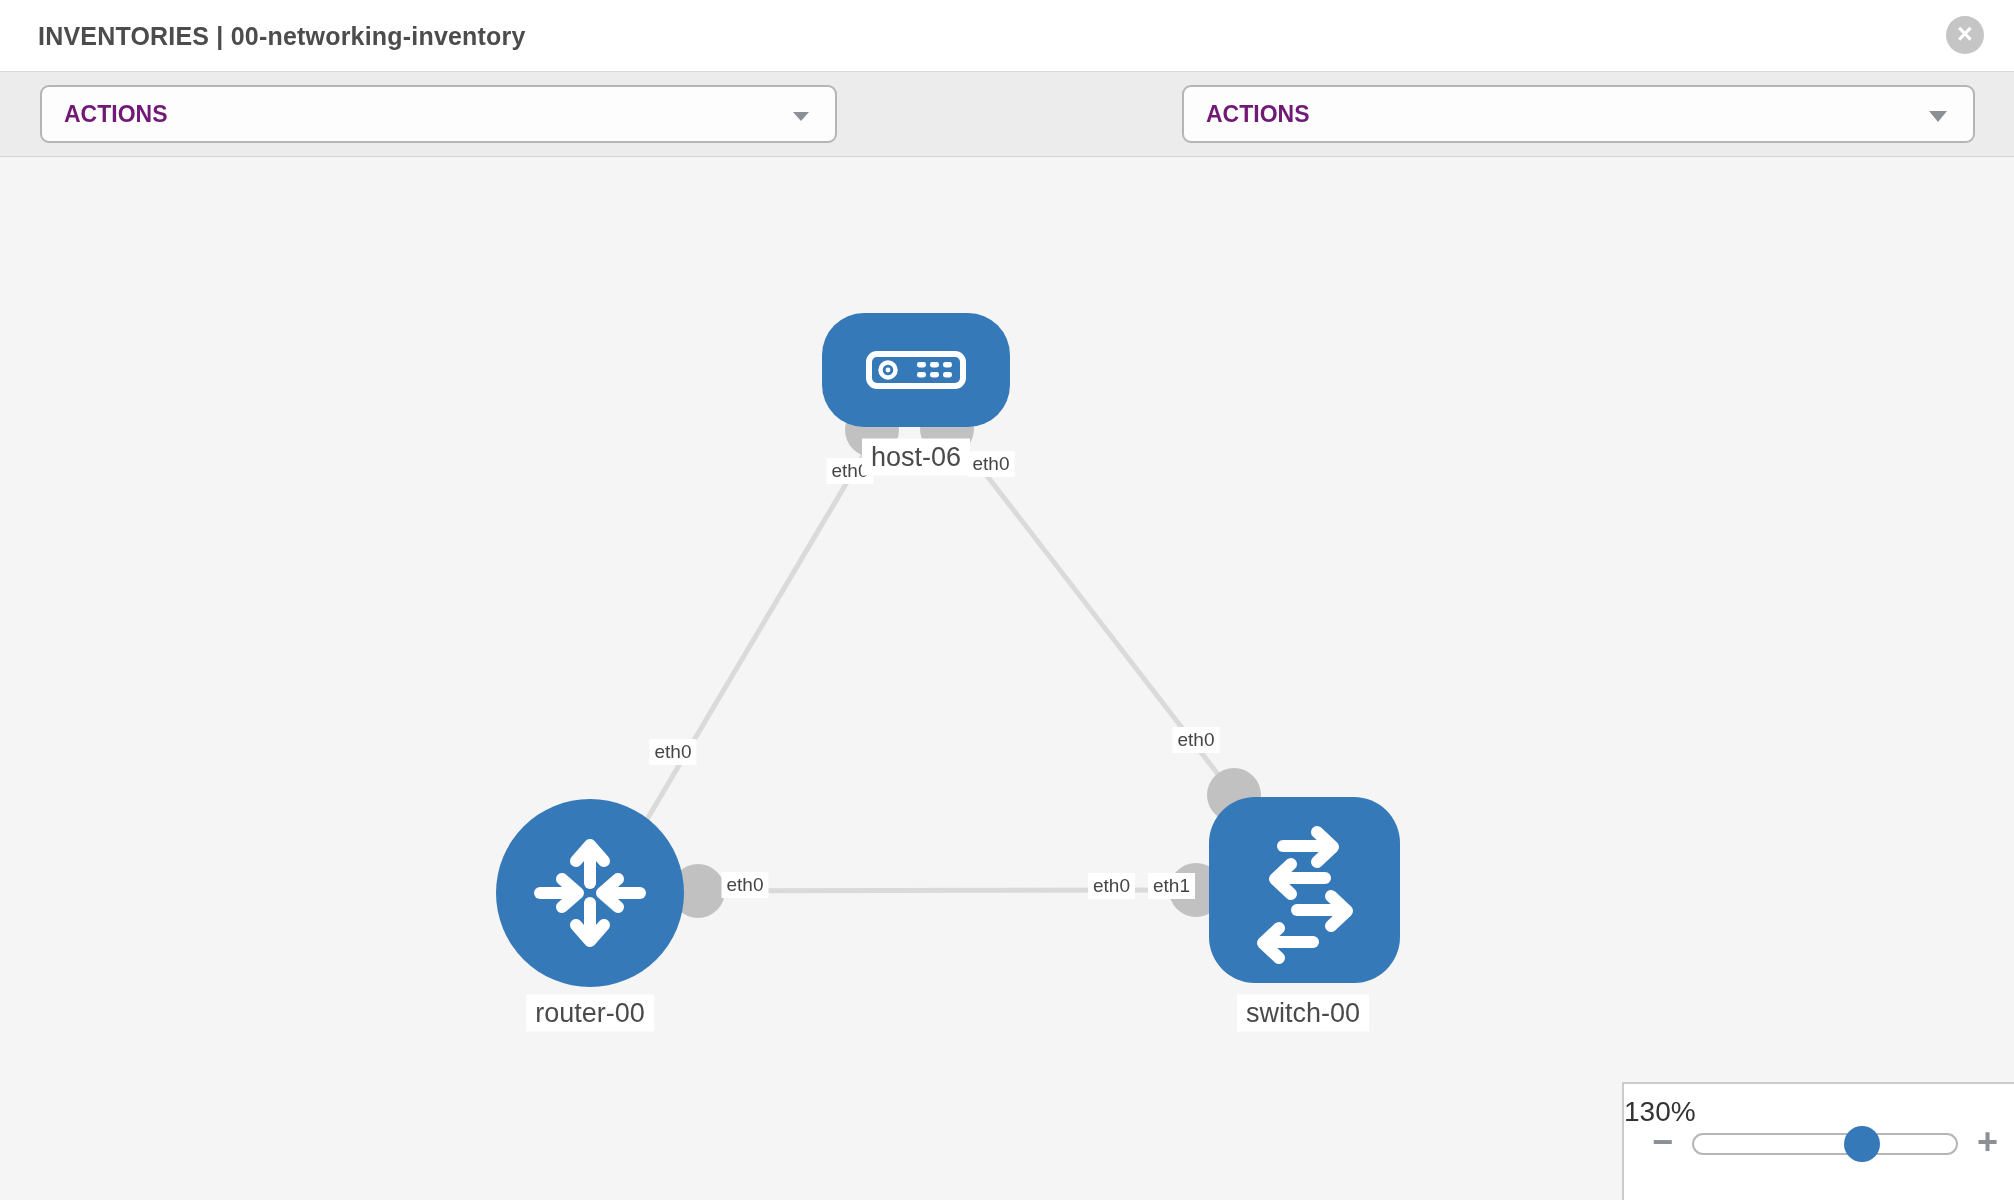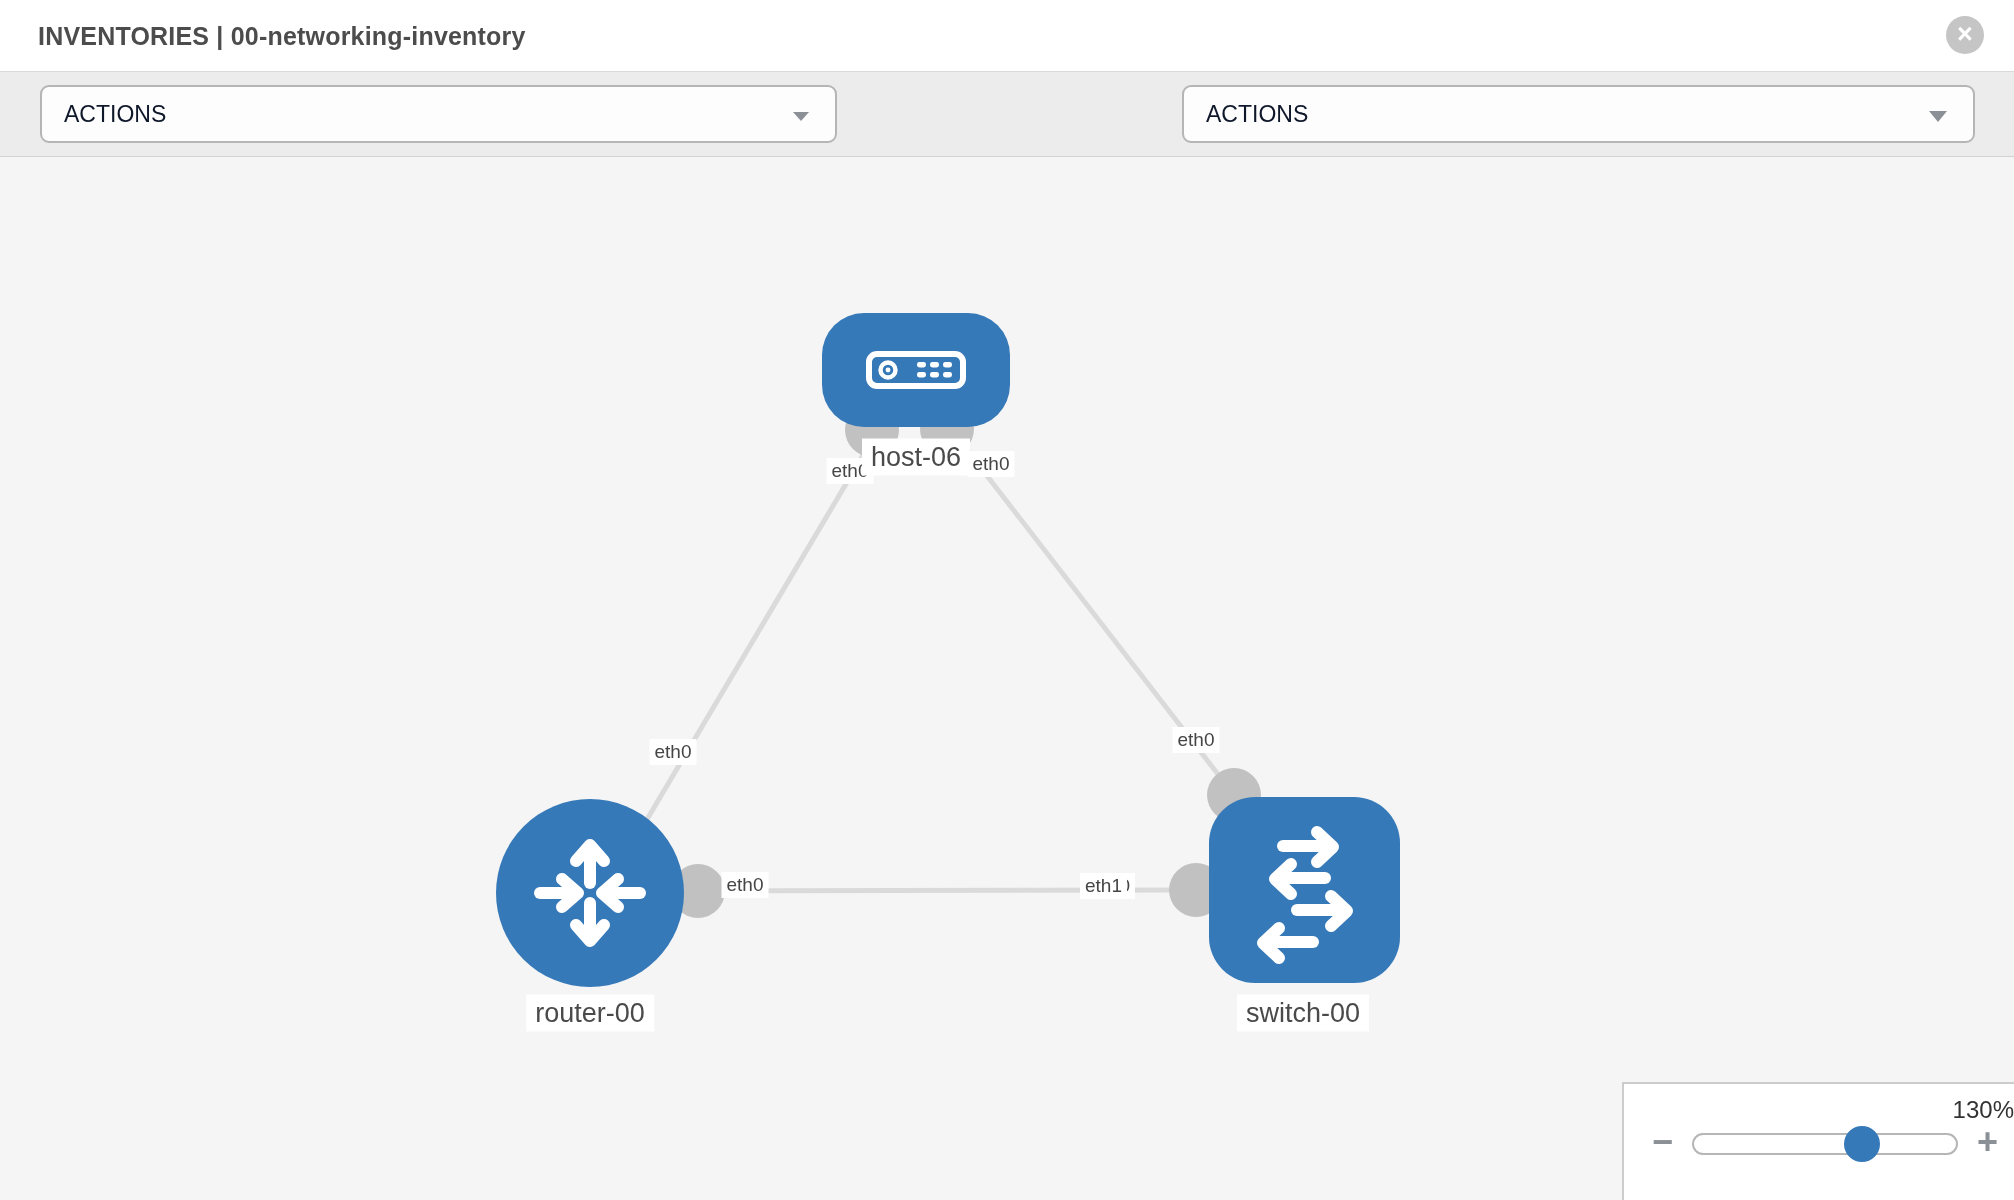--- a/index.html
+++ b/index.html
@@ -24,21 +24,21 @@
   
   .toolbar{
     position:absolute;left:0;top:72px;width:2014px;height:85px;background:#ececec;
     border-bottom:1px solid #d2d2d2;box-sizing:border-box;
   }
   .select-box{
     position:absolute;top:13px;height:58px;background:#fdfdfd;border:2px solid #b5b5b5;
     border-radius:9px;box-sizing:border-box;cursor:pointer;
   }
   .select-label{
-    position:absolute;left:22px;top:0;line-height:54px;font-size:23px;color:#0f172a;
+    position:absolute;left:22px;top:0;line-height:54px;font-size:23px;color:#701a75;font-weight:bold;
   }
   .caret{
     position:absolute;right:26px;top:24px;width:0;height:0;
     border-left:9px solid transparent;border-right:9px solid transparent;
     border-top:11px solid #8a9096;
   }
   .caret.small{
     border-left-width:8px;border-right-width:8px;border-top-width:9px;top:25px;
   }
   .tool-icon{position:absolute;top:98px;width:32px;height:32px;cursor:pointer;}
@@ -55,22 +55,22 @@
     position:absolute;transform:translate(-50%,-50%);background:#ffffff;
     color:#454545;font-size:19px;padding:2px 5px;white-space:nowrap;z-index:4;
   }
   .iface-label.anchor-left{transform:translate(0,-50%);}
   
   .zoom-panel{
     position:absolute;right:0;bottom:0;width:392px;height:118px;background:#ffffff;
     border-left:2px solid #cccccc;border-top:2px solid #cccccc;box-sizing:border-box;z-index:10;
   }
   .zoom-value{
-    position:absolute;left:0;top:12px;width:100%;text-align:right;
-    font-size:24px;color:#333333;
+    position:absolute;left:0;top:12px;width:100%;text-align:left;
+    font-size:28px;color:#333333;
   }
   .zoom-minus,.zoom-plus{
     position:absolute;top:38px;font-size:36px;font-weight:900;color:#8a9096;
     cursor:pointer;user-select:none;line-height:40px;
   }
   .zoom-minus{left:28px;}
   .zoom-plus{right:16px;}
   .zoom-track{
     position:absolute;left:68px;top:49px;width:266px;height:22px;background:#ffffff;
     border:2px solid #b6b6b6;border-radius:12px;box-sizing:border-box;cursor:pointer;
@@ -184,21 +184,21 @@
     <div class="node-label" style="left:916px;top:300px;">host-06</div>
     <div class="node-label" style="left:590px;top:856px;">router-00</div>
     <div class="node-label" style="left:1303px;top:856px;">switch-00</div>
 
     <div class="iface-label" style="left:850px;top:314px;">eth0</div>
     <div class="iface-label" style="left:991px;top:307px;">eth0</div>
     <div class="iface-label" style="left:673px;top:595px;">eth0</div>
     <div class="iface-label" style="left:1196px;top:583px;">eth0</div>
     <div class="iface-label" style="left:745px;top:728px;">eth0</div>
     <div class="iface-label anchor-left" style="left:1088px;top:729px;z-index:4;">eth0</div>
-    <div class="iface-label anchor-left" style="left:1080px;top:729px;z-index:5;">eth1</div>
+    <div class="iface-label anchor-left" style="left:1148px;top:729px;z-index:5;">eth1</div>
   </div>
 
   <div class="zoom-panel">
     <div class="zoom-value">130%</div>
     <span class="zoom-minus">−</span>
     <div class="zoom-track">
       <div class="zoom-thumb"></div>
     </div>
     <span class="zoom-plus">+</span>
   </div>

